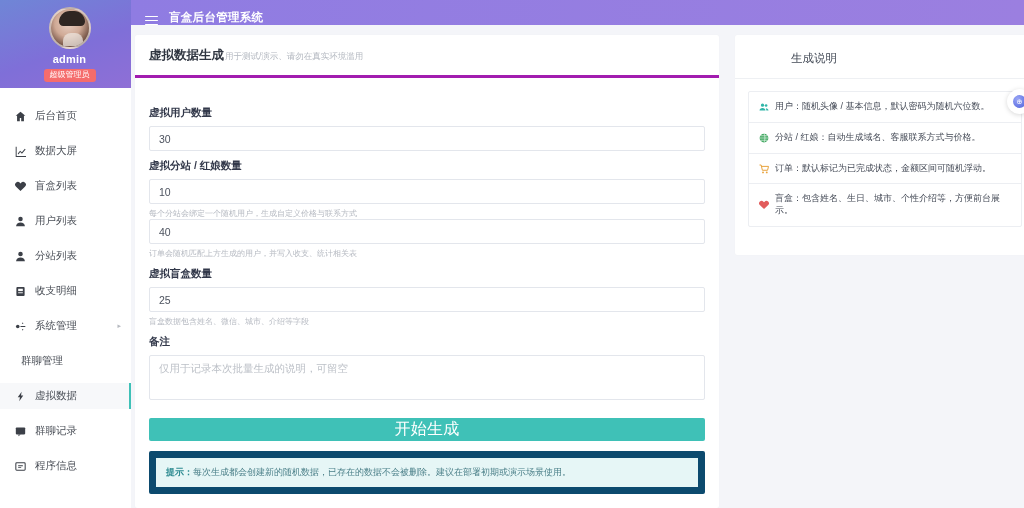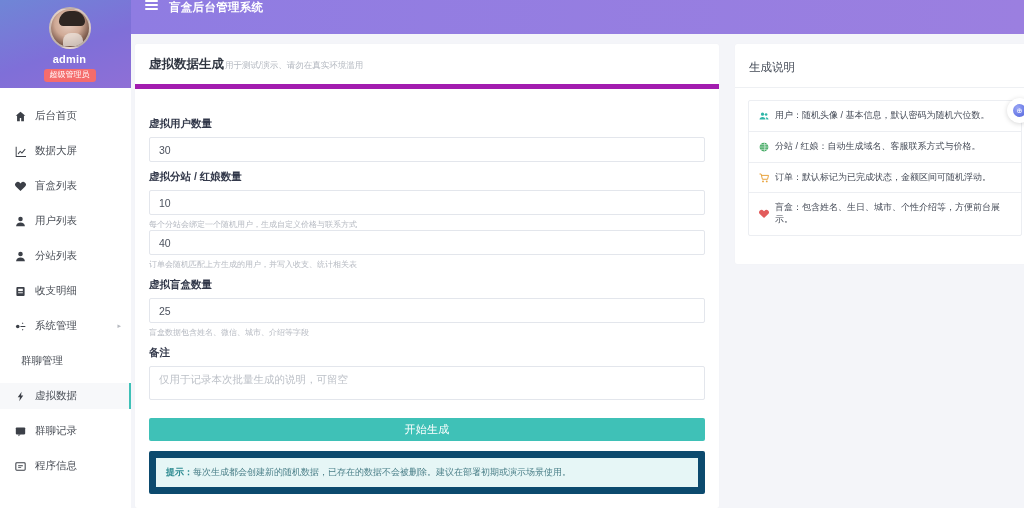--- a/index.html
+++ b/index.html
@@ -72,83 +72,83 @@
   .menu-item .caret {
     margin-left: auto; margin-right: 10px;
     font-size: 7px; color: #b6bac0;
   }
   .menu-gap { height: 9px; }
 
   
   .main { flex: 1; display: flex; flex-direction: column; min-width: 0; }
   .topbar {
     height: 35px; background: #8e7ae0;
-    display: flex; align-items: flex-start; gap: 11px;
+    display: flex; align-items: flex-end; gap: 11px;
     padding: 0 0 0 14px; color: #fff;
     background: linear-gradient(90deg,#8f7ce2 0%,#9b7fe0 100%);
   }
   .burger { display: flex; flex-direction: column; gap: 2.5px; cursor: pointer; }
   .burger span { display: block; width: 13px; height: 1.6px; background: #fff; border-radius: 1px; }
   .topbar-title { font-size: 11.5px; font-weight: bold; letter-spacing: .3px; }
 
   .content {
     flex: 1; background: #f4f5f9;
     padding: 10px 0 0 0;
     display: flex; gap: 0; align-items: flex-start;
     position: relative;
   }
   .col-left { width: 588px; flex: 0 0 588px; padding-left: 4px; }
   .col-right { width: 300px; flex: 0 0 300px; margin-left: 16px; }
 
   .card { background: #fff; border-radius: 2px; box-shadow: 0 0 1px rgba(0,0,0,.05); }
   .card-head {
     padding: 12px 14px 11px 14px;
-    border-bottom: 5px solid #a21caf;
+    border-bottom: 3px solid #a21caf;
     display: flex; align-items: baseline; gap: 0;
   }
   .card-title { font-size: 12.5px; font-weight: bold; color: #2f3540; }
   .card-sub { font-size: 8.5px; color: #b2b7bf; margin-left: 1px; }
   .card-body { padding: 10px 14px 14px 14px; }
 
   .form-label {
     font-size: 10.5px; font-weight: bold; color: #32384a;
     margin: 8px 0 6px 0; display: block;
   }
   .form-label:first-child { margin-top: 18px; }
   .form-input {
     width: 100%; height: 25px; border: 1px solid #e3e6ec;
     border-radius: 2px; padding: 0 9px;
     font-size: 10.5px; color: #4c525e; background: #fff;
     font-family: "Liberation Sans", sans-serif;
   }
   .form-input::placeholder { color: #bcc0c7; }
   .form-hint { font-size: 8px; color: #b6bac2; margin-top: 4px; display: block; }
   .form-area {
-    width: 100%; height: 34px; border: 1px solid #e3e6ec;
+    width: 100%; height: 45px; border: 1px solid #e3e6ec;
     border-radius: 2px; padding: 6px 9px; resize: none;
     font-size: 10.5px; color: #4c525e;
     font-family: "Liberation Sans", sans-serif;
   }
   .form-area::placeholder { color: #bcc0c7; }
   .btn-primary {
     width: 100%; height: 23px; margin-top: 14px;
     background: #3fc1b7; color: #fff; border: none; border-radius: 2px;
-    font-size: 11px; cursor: pointer; letter-spacing: .3px;
+    font-size: 16px; cursor: pointer; letter-spacing: .3px;
     font-family: "Liberation Sans", sans-serif;
   }
   .tip-box {
     margin-top: 10px; background: #e6f6f6; border: 7px solid #0c4a6e;
     border-radius: 2px; padding: 8px 10px;
     font-size: 9px; color: #4a7f88; line-height: 1.4;
   }
   .tip-lead { color: #2f8c92; font-weight: bold; }
 
   
   .note-head { padding: 13px 14px 12px 14px; border-bottom: 1px solid #eef0f3; }
-  .note-title { font-size: 11.5px; color: #434a56; }
+  .note-title { font-size: 11.5px; color: #434a56; margin-left: 42px; }
   .note-body { padding: 12px 13px 28px 13px; }
   .note-list { border: 1px solid #eceef2; border-radius: 2px; }
   .note-item {
     display: flex; align-items: center; gap: 6px;
     padding: 9px 9px; font-size: 9px; color: #454b57;
     border-bottom: 1px solid #eceef2;
     line-height: 1.3;
   }
   .note-item:last-child { border-bottom: none; }
   .note-ico { flex: 0 0 11px; width: 11px; height: 11px; display: inline-flex; align-items: center; justify-content: center; }

